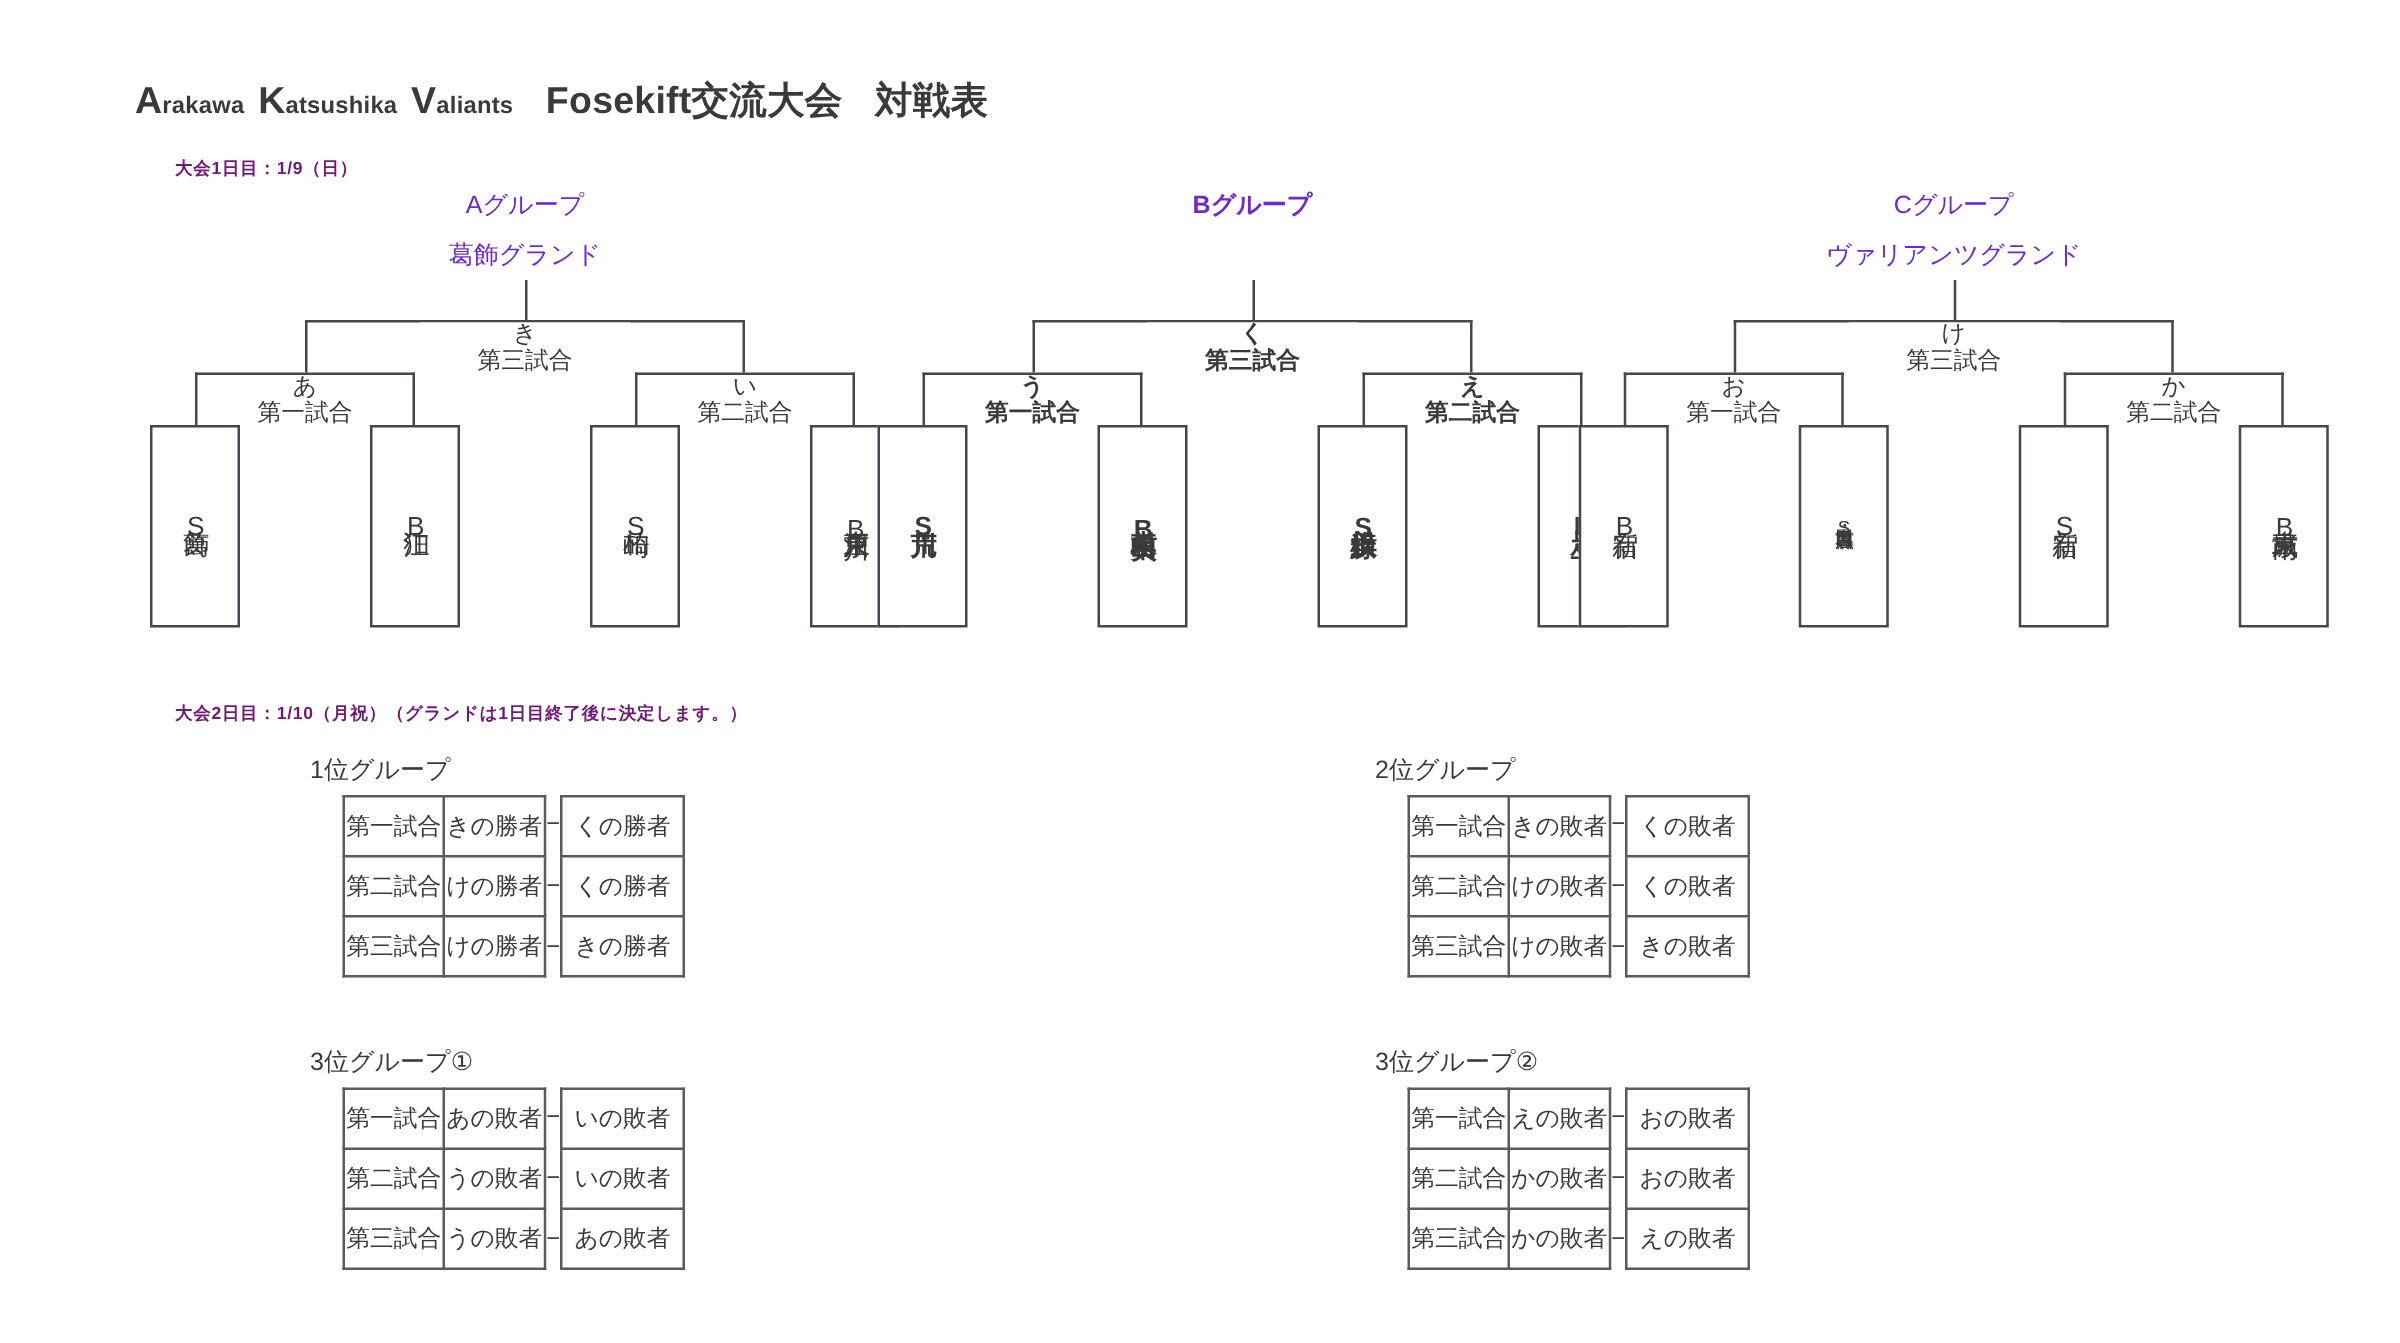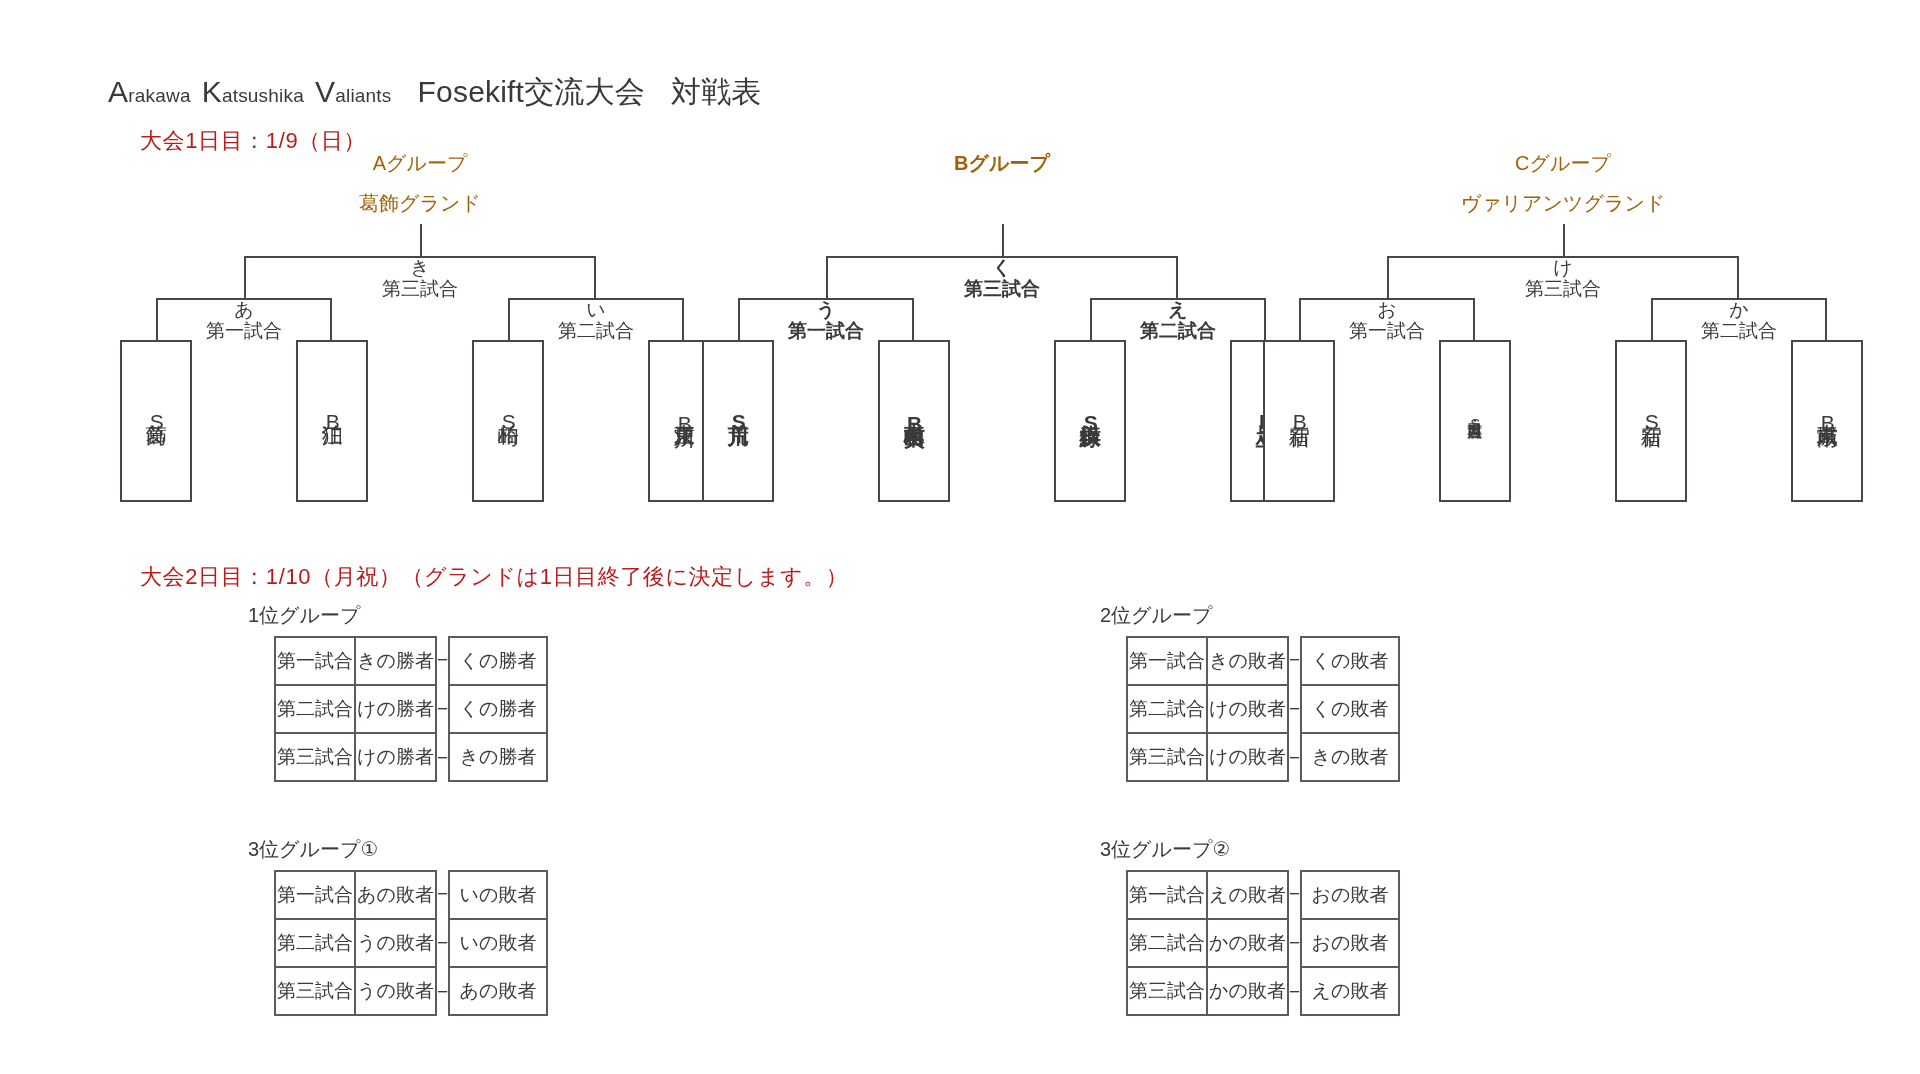--- a/index.html
+++ b/index.html
@@ -14,40 +14,41 @@
     position: relative;
     font-family: "Liberation Sans", "DejaVu Sans", sans-serif;
     color: #3c3c3c;
     overflow: hidden;
   }
 
   
   #doc-title {
     position: absolute;
     left: 108px;
-    top: 72px;
+    top: 60px;
     white-space: nowrap;
     font-size: 30px;
-    font-weight: 400;
+    font-weight: 700;
     color: #3a3a3a;
     letter-spacing: 0.2px;
   }
   #doc-title .cap { font-size: 30px; }
   #doc-title .small { font-size: 19px; }
   #doc-title .gap { display: inline-block; width: 11px; }
   #doc-title .bigword { font-size: 30px; }
   #doc-title .wide-gap { display: inline-block; width: 26px; }
 
   
   .day-heading {
     position: absolute;
     white-space: nowrap;
-    font-size: 22px;
-    color: #b91c1c;
+    font-size: 14px;
+    color: #701a75;
     letter-spacing: 0.6px;
+    font-weight: bold;
   }
   #day1-heading { left: 140px; top: 126px; }
   #day2-heading { left: 140px; top: 562px; text-align: right; }
 
   
   .bracket-group {
     position: absolute;
     top: 150px;
     width: 560px;
     height: 280px;
@@ -56,21 +57,21 @@
   #group-b { left: 722px; font-weight: bold; }
   #group-c { left: 1272px; margin-left: 11px; }
 
   .group-title,
   .ground-name {
     position: absolute;
     width: 100%;
     text-align: center;
     white-space: nowrap;
     font-size: 20px;
-    color: #a16207;
+    color: #6d28d9;
   }
   .group-title { top: 0px; }
   .ground-name { top: 40px; }
 
   
   .stem-top {
     position: absolute;
     left: 50%;
     top: 74px;
     width: 0;

